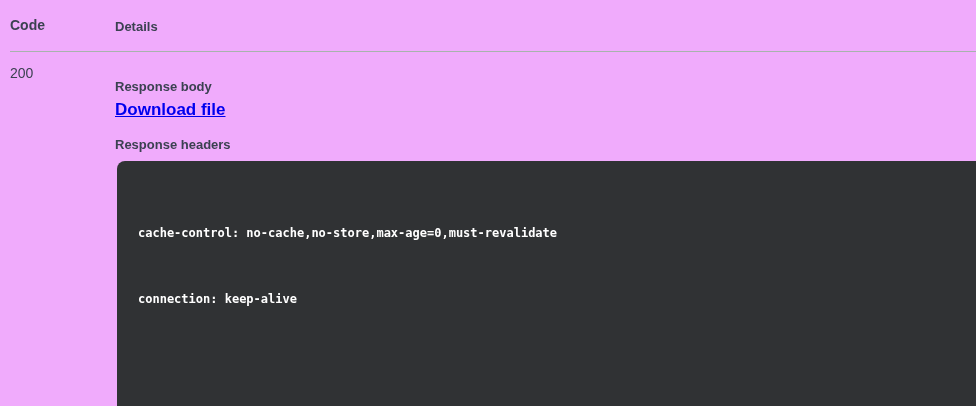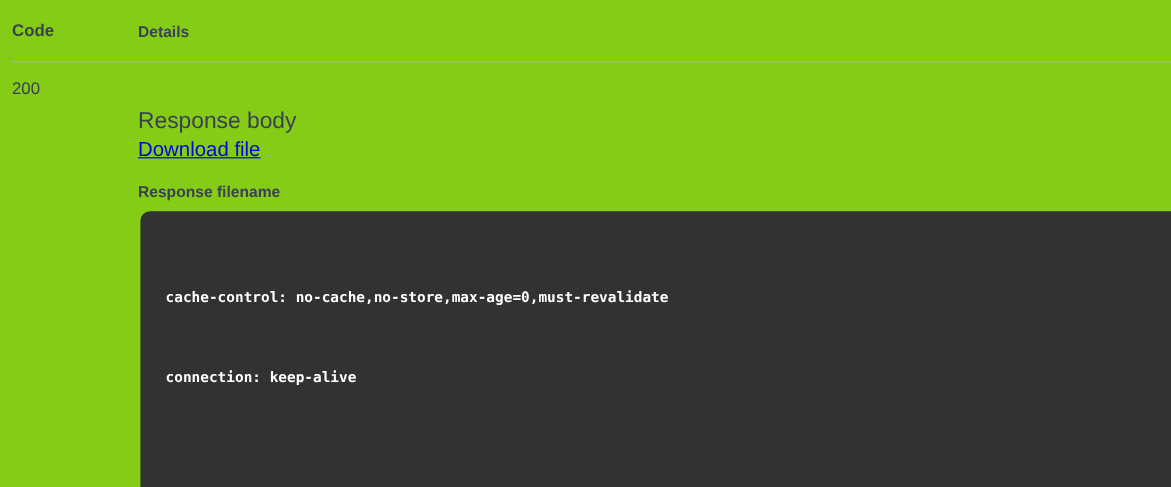--- a/index.html
+++ b/index.html
@@ -7,21 +7,21 @@
   body {
     background: #e6f4ed;
     font-family: "Liberation Sans", sans-serif;
     color: #3b4151;
   }
   .wrap {
     width: 976px;
     height: 406px;
     overflow: hidden;
     position: relative;
-    background: #84cc16;
+    background: #f0abfc;
   }
   
   .thead {
     height: 52px;
     margin-left: 10px;
     padding-top: 17px;
     border-bottom: 1px solid #a8b2ad;
     display: flex;
   }
   .col-code {
@@ -45,34 +45,35 @@
     width: 105px;
     padding-top: 13px;
     font-size: 14px;
     color: #3b4151;
   }
   .details-col {
     flex: 1;
     min-width: 0;
   }
   .response-body-label {
-    margin-top: 42px;
-    font-weight: normal;
-    font-size: 19px;
+    margin-top: 27px;
+    font-weight: bold;
+    font-size: 13px;
     line-height: 15px;
     color: #3b4151;
   }
   .download-link {
     display: inline-block;
     margin-top: 6px;
     font-size: 17px;
     line-height: 20px;
     color: #0000ee;
     text-decoration: underline;
     cursor: pointer;
+    font-weight: bold;
   }
   .response-headers-label {
     margin-top: 17px;
     font-weight: bold;
     font-size: 13px;
     line-height: 15px;
     color: #3b4151;
   }
   .code-block {
     margin: 9px 0 0 2px;
@@ -102,21 +103,21 @@
   <div class="trow">
 
     <div class="status-col">200</div>
 
     <div class="details-col">
 
       <div class="response-body-label">Response body</div>
 
       <a class="download-link">Download file</a>
 
-      <div class="response-headers-label">Response filename</div>
+      <div class="response-headers-label">Response headers</div>
 
       <div class="code-block">
         <div class="code-line">cache-control: no-cache,no-store,max-age=0,must-revalidate</div>
         <div class="code-line">connection: keep-alive</div>
         
         
         
         
         
         

